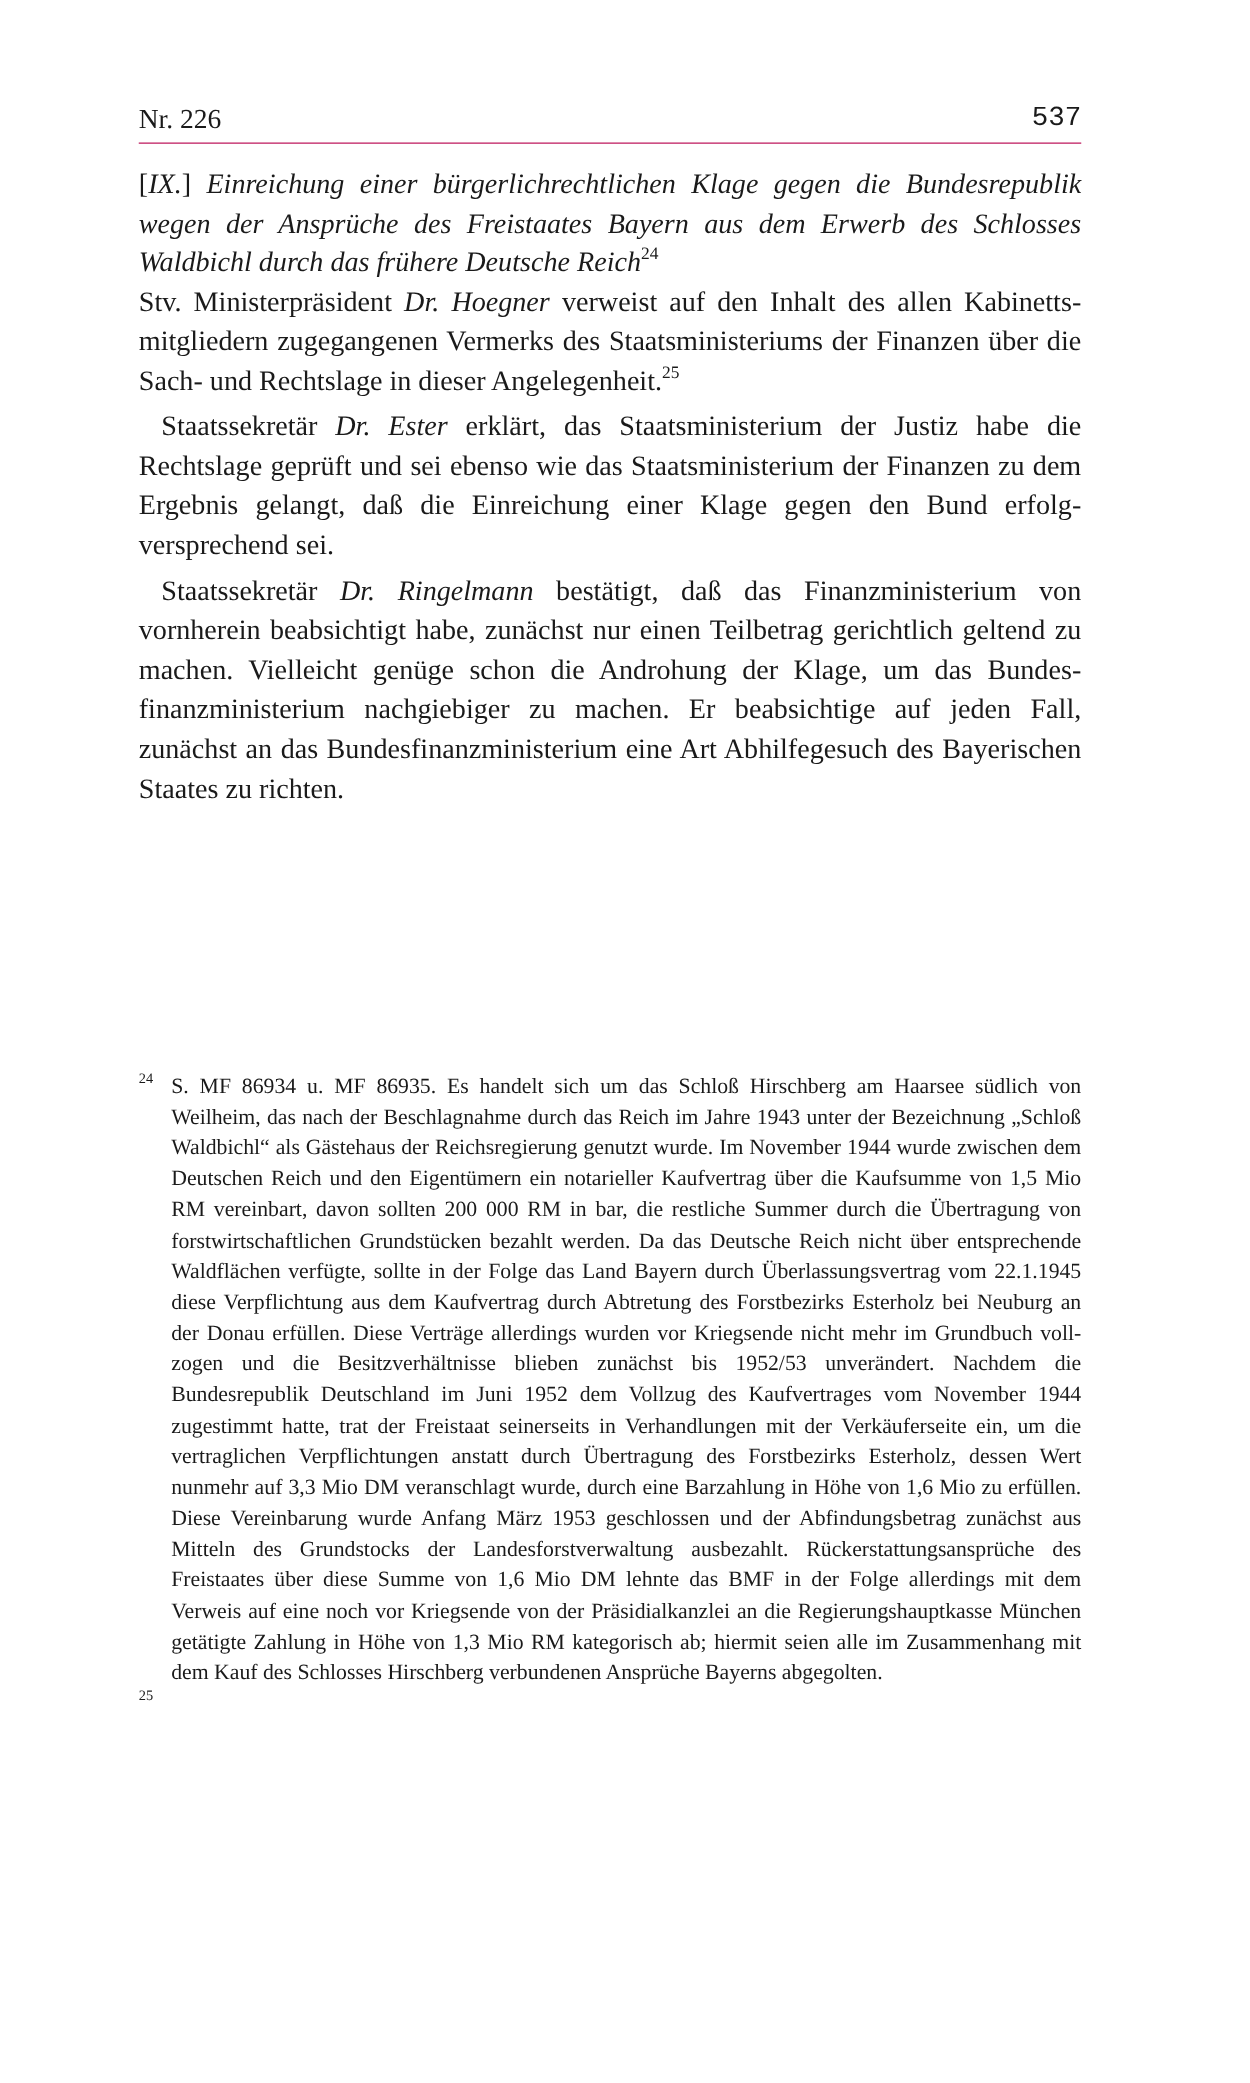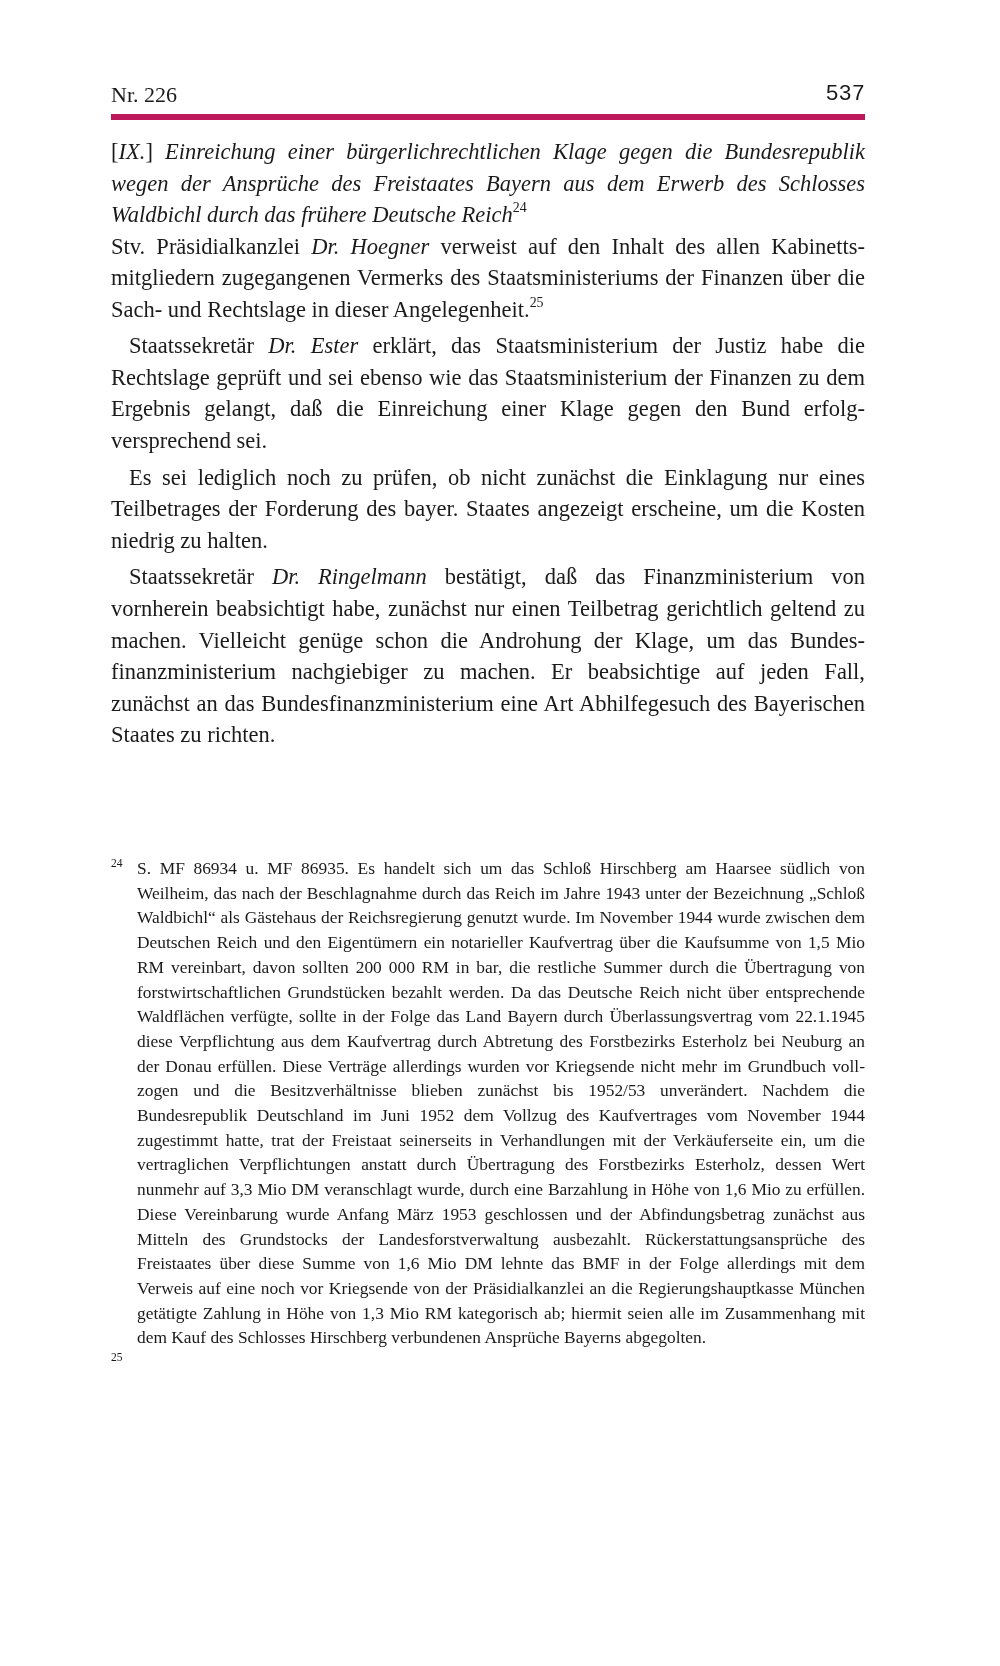--- a/index.html
+++ b/index.html
@@ -1,19 +1,19 @@
 <!DOCTYPE html>
 <html><head>
 <meta charset="utf-8">
 <style>
   html, body { margin: 0; padding: 0; background: #ffffff; }
   body { width: 1000px; height: 1666px; position: relative; overflow: hidden;
          font-family: "Liberation Serif", "DejaVu Serif", serif; color: #1a1a1a; }
   .page { position: absolute; left: 111px; top: 78px; width: 754px; }
-  .running-head { position: relative; height: 36px; border-bottom: 6px solid #be185d; font-size: 22px; line-height: 30px; }
+  .running-head { position: relative; height: 36px; border-bottom: 1px solid #be185d; font-size: 22px; line-height: 30px; }
   .rh-left { position: absolute; left: 0; top: 2px; }
   .rh-center { position: absolute; left: 0; right: 0; top: 2px; text-align: center; }
   .rh-right { position: absolute; right: 0; top: 2px; font-family: Liberation Mono, monospace; }
   .section-title { margin-top: 16px; font-style: italic; font-size: 22.5px; line-height: 31.5px; text-align: justify; }
   .section-title .roman { font-style: normal; }
   .section-title .roman i { font-style: italic; }
   sup { font-size: 0.62em; line-height: 0; vertical-align: 0.7em; font-style: normal; }
   .body { font-size: 22.5px; line-height: 31.6px; text-align: justify; hyphens: manual; }
   .body p { margin: 0; }
   .body p.indent { text-indent: 18px; margin-top: 5px; }
@@ -31,27 +31,24 @@
     <span class="rh-right">537</span>
   </div>
 
   <div class="section-title">
     <span class="roman">[<i>IX.</i>]</span>
     <span>Einreichung einer bürgerlichrechtlichen Klage gegen die Bundesrepublik wegen der Ansprüche des Freistaates Bayern aus dem Erwerb des Schlosses Waldbichl durch das frühere Deutsche Reich</span><sup>24</sup>
   </div>
 
   <div class="body">
     <p>
-      <span>Stv. Präsidialkanzlei </span><em>Dr. Hoegner</em><span> verweist auf den Inhalt des allen Kabinetts­mitgliedern zugegangenen Vermerks des Staatsministeriums der Finanzen über die Sach- und Rechtslage in dieser Angelegenheit.</span><sup>25</sup>
+      <span>Stv. Ministerpräsident </span><em>Dr. Hoegner</em><span> verweist auf den Inhalt des allen Kabinetts­mitgliedern zugegangenen Vermerks des Staatsministeriums der Finanzen über die Sach- und Rechtslage in dieser Angelegenheit.</span><sup>25</sup>
     </p>
     <p class="indent">
       <span>Staatssekretär </span><em>Dr. Ester</em><span> erklärt, das Staatsministerium der Justiz habe die Rechtslage geprüft und sei ebenso wie das Staatsministerium der Finanzen zu dem Ergebnis gelangt, daß die Einreichung einer Klage gegen den Bund erfolg­versprechend sei.</span>
-    </p>
-    <p class="indent">
-      <span>Es sei lediglich noch zu prüfen, ob nicht zunächst die Einklagung nur eines Teilbetrages der Forderung des bayer. Staates angezeigt erscheine, um die Kosten niedrig zu halten.</span>
     </p>
     <p class="indent">
       <span>Staatssekretär </span><em>Dr. Ringelmann</em><span> bestätigt, daß das Finanzministerium von vornherein beabsichtigt habe, zunächst nur einen Teilbetrag gerichtlich geltend zu machen. Vielleicht genüge schon die Androhung der Klage, um das Bundes­finanzministerium nachgiebiger zu machen. Er beabsichtige auf jeden Fall, zunächst an das Bundesfinanzministerium eine Art Abhilfegesuch des Bayeri­schen Staates zu richten.</span>
     </p>
   </div>
 </div>
 
 <div class="footnotes">
   <div class="fn">
     <span class="fn-num">24</span>

